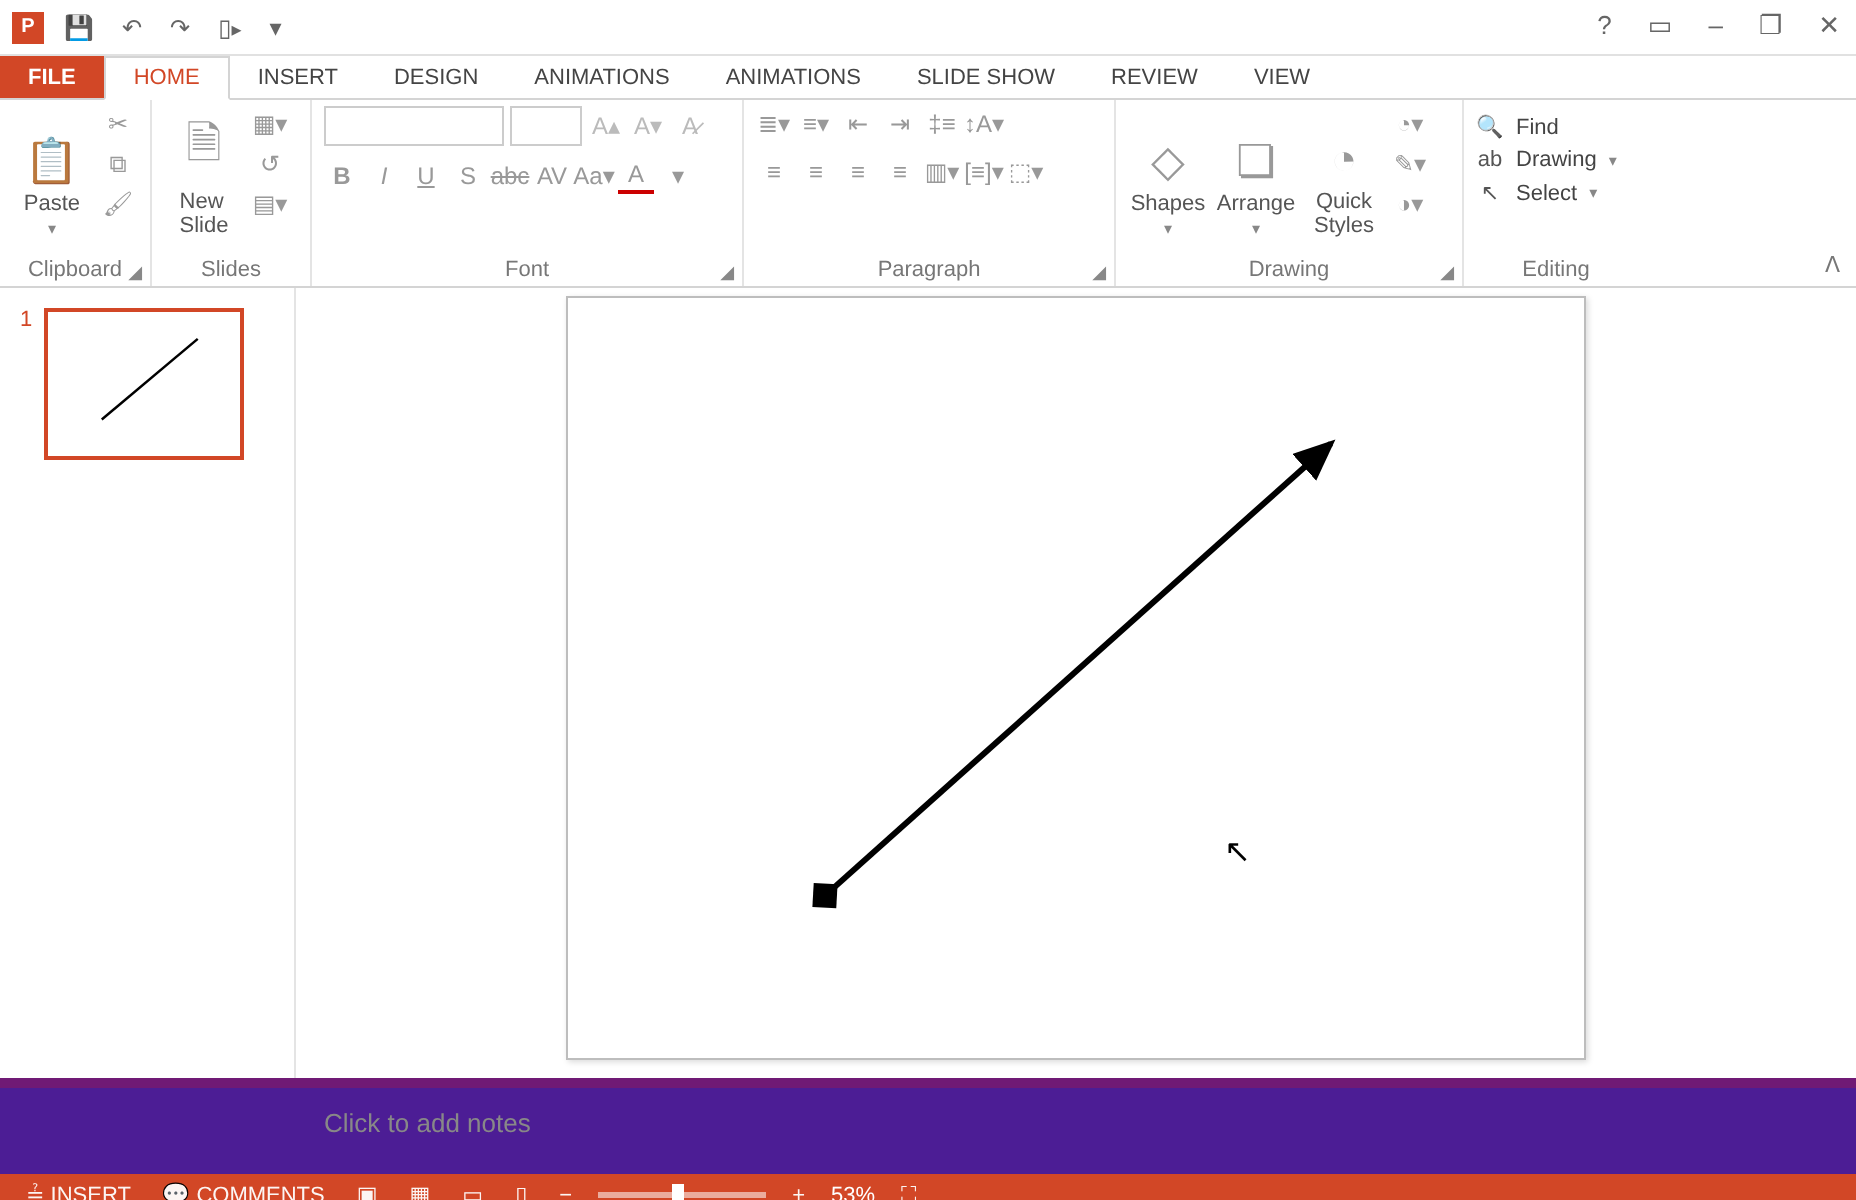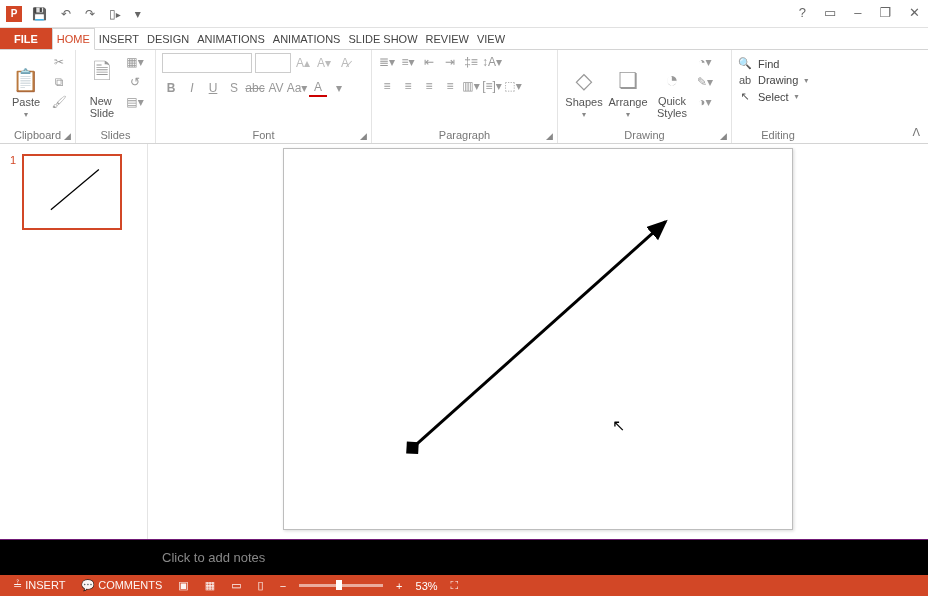--- a/index.html
+++ b/index.html
@@ -10,21 +10,21 @@
 .titlebar .app-icon { width: 16px; height: 16px; background: #d24726; margin: 0 4px 0 6px; display:flex; align-items:center; justify-content:center; color:#fff; font-weight:bold; font-size:10px;}
 .titlebar .qat { display: flex; align-items: center; gap: 6px; margin-left: 2px; }
 .titlebar .qat .ic { color: #666; font-size: 12px; padding: 2px 4px; cursor: default; }
 .titlebar .title { position: absolute; left: 0; right: 0; text-align: center; color: #666; font-size: 12px; pointer-events:none;}
 .titlebar .win-controls { position: absolute; right: 4px; top: 3px; display: flex; gap: 10px; color: #666; font-size: 13px; }
 .titlebar .win-controls span { padding: 2px 4px; }
 
 
 .tabs { height: 22px; background: #fff; display: flex; align-items: stretch; border-bottom: 1px solid #d4d4d4; }
 .tabs .file { background: #d24726; color: #fff; padding: 0 14px; display: flex; align-items: center; font-size: 11px; font-weight: bold; }
-.tabs .tab { padding: 0 4px; display: flex; align-items: center; color: #444; font-size: 11px; }
+.tabs .tab { padding: 0 14px; display: flex; align-items: center; color: #444; font-size: 11px; }
 .tabs .tab.active { border: 1px solid #d4d4d4; border-bottom: 1px solid #fff; color: #d24726; background: #fff; margin-bottom: -1px; }
 
 
 .ribbon { height: 94px; background: #fff; border-bottom: 1px solid #d4d4d4; display: flex; position: relative; }
 .group { border-right: 1px solid #e4e4e4; padding: 3px 6px 2px 6px; display: flex; flex-direction: column; justify-content: space-between; }
 .group .body { display: flex; align-items: flex-start; gap: 4px; flex: 1; }
 .group .label { text-align: center; color: #777; font-size: 11px; position: relative; }
 .group .label .dlg { position: absolute; right: -2px; bottom: 0; font-size: 9px; color: #888; }
 .bigbtn { display: flex; flex-direction: column; align-items: center; justify-content: flex-end; width: 40px; height: 66px; color: #555; font-size: 11px; gap:2px; }
 .bigbtn .ic { font-size: 22px; color: #999; }
@@ -47,21 +47,21 @@
 .thumb { width: 100px; height: 76px; border: 2px solid #d24726; background:#fff; position:relative;}
 .thumb svg { position:absolute; inset:0; }
 
 .canvas-area { flex:1; background:#fff; display:flex; flex-direction:column;}
 .canvas-scroll { flex:1; display:flex; align-items:flex-start; justify-content:center; padding-top:4px;}
 .slide { width: 510px; height: 382px; border:1px solid #bdbdbd; background:#fff; box-shadow: 1px 1px 3px rgba(0,0,0,0.15); position:relative;}
 .slide svg { position:absolute; inset:0;}
 .cursor { position:absolute; font-size:16px; color:#000; pointer-events:none; }
 
 
-.notes { height: 36px; border-top: 1px solid #701a75; background:#000000; padding: 10px 14px; color:#888; font-size:13px;}
+.notes { height: 48px; border-top: 5px solid #701a75; background:#4c1d95; padding: 10px 14px; color:#888; font-size:13px;}
 .notes-inner { margin-left: 148px; }
 
 
 .statusbar { height: 21px; background: #d24726; color: #fff; display:flex; align-items:center; font-size:11px; padding: 0 10px; justify-content:space-between;}
 .statusbar .left { display:flex; gap:16px; align-items:center;}
 .statusbar .right { display:flex; gap:10px; align-items:center;}
 .statusbar .vbtn { padding:0 3px; opacity:.95;}
 .zoom-slider { width:84px; height:3px; background: rgba(255,255,255,.55); position:relative;}
 .zoom-slider .thumb-dot { position:absolute; width:6px; height:10px; background:#fff; top:-4px; left:44%;}
 svg { display:block; }

